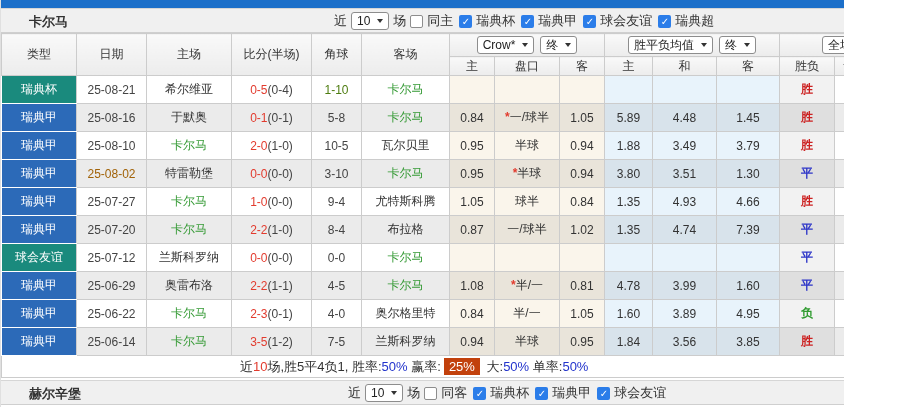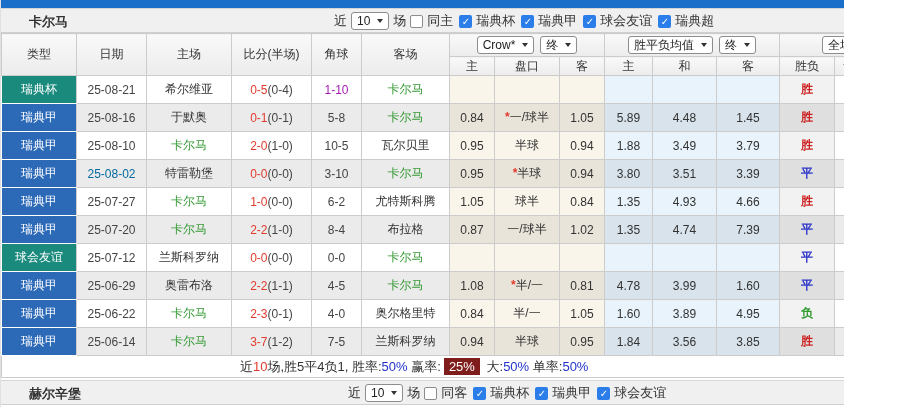--- a/index.html
+++ b/index.html
@@ -142,21 +142,21 @@
         <th>让球</th>
         <th>进球数</th>
       </tr>
     </thead>
     <tbody id="rows-body">
         <tr>
           <td class="league" style="background: rgb(26, 138, 125);">瑞典杯</td>
           <td style="color: rgb(68, 68, 68);">25-08-21</td>
           <td>希尔维亚</td>
           <td><span style="color: rgb(226, 59, 46);">0-5</span><span class="score-half">(0-4)</span></td>
-          <td style="color: #a21caf;">1-10</td>
+          <td style="color: #4d7c0f;">1-10</td>
           <td style="color: rgb(51, 153, 51);">卡尔马</td>
           <td class="crow"></td>
           <td class="crow"></td>
           <td class="crow"></td>
           <td class="eu"></td>
           <td class="eu"></td>
           <td class="eu"></td>
           <td class="wdl" style="color: rgb(204, 34, 34); font-weight: bold;">胜</td>
           <td style="color: rgb(51, 51, 51);"></td>
           <td style="color: rgb(51, 51, 51);"></td>
@@ -190,41 +190,41 @@
           <td class="crow">0.94</td>
           <td class="eu">1.88</td>
           <td class="eu">3.49</td>
           <td class="eu">3.79</td>
           <td class="wdl" style="color: rgb(204, 34, 34); font-weight: bold;">胜</td>
           <td style="color: rgb(204, 34, 34);">赢</td>
           <td style="color: rgb(46, 155, 46);">小</td>
         </tr>
         <tr>
           <td class="league" style="background: rgb(44, 106, 184);">瑞典甲</td>
-          <td style="color: #0369a1;">25-08-02</td>
+          <td style="color: #a16207;">25-08-02</td>
           <td>特雷勒堡</td>
           <td><span style="color: rgb(226, 59, 46);">0-0</span><span class="score-half">(0-0)</span></td>
           <td style="color: rgb(68, 68, 68);">3-10</td>
           <td style="color: rgb(51, 153, 51);">卡尔马</td>
           <td class="crow">0.95</td>
           <td class="crow"><span class="star" style="color: rgb(226, 59, 46);">*</span>半球</td>
           <td class="crow">0.94</td>
           <td class="eu">3.80</td>
           <td class="eu">3.51</td>
-          <td class="eu">3.39</td>
+          <td class="eu">1.30</td>
           <td class="wdl" style="color: rgb(45, 53, 200); font-weight: bold;">平</td>
           <td style="color: rgb(46, 155, 46);">输</td>
           <td style="color: rgb(46, 155, 46);">小</td>
         </tr>
         <tr>
           <td class="league" style="background: rgb(44, 106, 184);">瑞典甲</td>
           <td style="color: rgb(68, 68, 68);">25-07-27</td>
           <td style="color: rgb(51, 153, 51);">卡尔马</td>
           <td><span style="color: rgb(226, 59, 46);">1-0</span><span class="score-half">(0-0)</span></td>
-          <td style="color: rgb(68, 68, 68);">6-2</td>
+          <td style="color: rgb(68, 68, 68);">9-4</td>
           <td>尤特斯科腾</td>
           <td class="crow">1.05</td>
           <td class="crow">球半</td>
           <td class="crow">0.84</td>
           <td class="eu">1.35</td>
           <td class="eu">4.93</td>
           <td class="eu">4.66</td>
           <td class="wdl" style="color: rgb(204, 34, 34); font-weight: bold;">胜</td>
           <td style="color: rgb(46, 155, 46);">输</td>
           <td style="color: rgb(46, 155, 46);">小</td>
@@ -294,35 +294,35 @@
           <td class="eu">3.89</td>
           <td class="eu">4.95</td>
           <td class="wdl" style="color: rgb(46, 155, 46); font-weight: bold;">负</td>
           <td style="color: rgb(46, 155, 46);">输</td>
           <td style="color: rgb(204, 34, 34);">大</td>
         </tr>
         <tr>
           <td class="league" style="background: rgb(44, 106, 184);">瑞典甲</td>
           <td style="color: rgb(68, 68, 68);">25-06-14</td>
           <td style="color: rgb(51, 153, 51);">卡尔马</td>
-          <td><span style="color: rgb(226, 59, 46);">3-7</span><span class="score-half">(1-2)</span></td>
+          <td><span style="color: rgb(226, 59, 46);">3-5</span><span class="score-half">(1-2)</span></td>
           <td style="color: rgb(68, 68, 68);">7-5</td>
           <td>兰斯科罗纳</td>
           <td class="crow">0.94</td>
           <td class="crow">半球</td>
           <td class="crow">0.95</td>
           <td class="eu">1.84</td>
           <td class="eu">3.56</td>
           <td class="eu">3.85</td>
           <td class="wdl" style="color: rgb(204, 34, 34); font-weight: bold;">胜</td>
           <td style="color: rgb(204, 34, 34);">赢</td>
           <td style="color: rgb(204, 34, 34);">大</td>
         </tr>
         <tr class="summary-tr">
-          <td colspan="15"><span>近</span><span style="color: rgb(226, 59, 46);">10</span><span>场,胜5平4负1, 胜率:</span><span style="color: rgb(34, 51, 204);">50%</span><span> 赢率:</span><span class="badge-rate" style="background: #7f1d1d;">25%</span><span> 大:</span><span style="color: rgb(34, 51, 204);">50%</span><span> 单率:</span><span style="color: rgb(34, 51, 204);">50%</span></td>
+          <td colspan="15"><span>近</span><span style="color: rgb(226, 59, 46);">10</span><span>场,胜5平4负1, 胜率:</span><span style="color: rgb(34, 51, 204);">50%</span><span> 赢率:</span><span class="badge-rate" style="background: #c2410c;">25%</span><span> 大:</span><span style="color: rgb(34, 51, 204);">50%</span><span> 单率:</span><span style="color: rgb(34, 51, 204);">50%</span></td>
         </tr>
       </tbody>
   </table>
 
   <div class="team-header" style="margin-top:2px;">
     <span class="team-name">赫尔辛堡</span>
     <div class="filters filters-bottom">
         <span>近</span>
         <span class="selectbox">
           <span>10</span>

